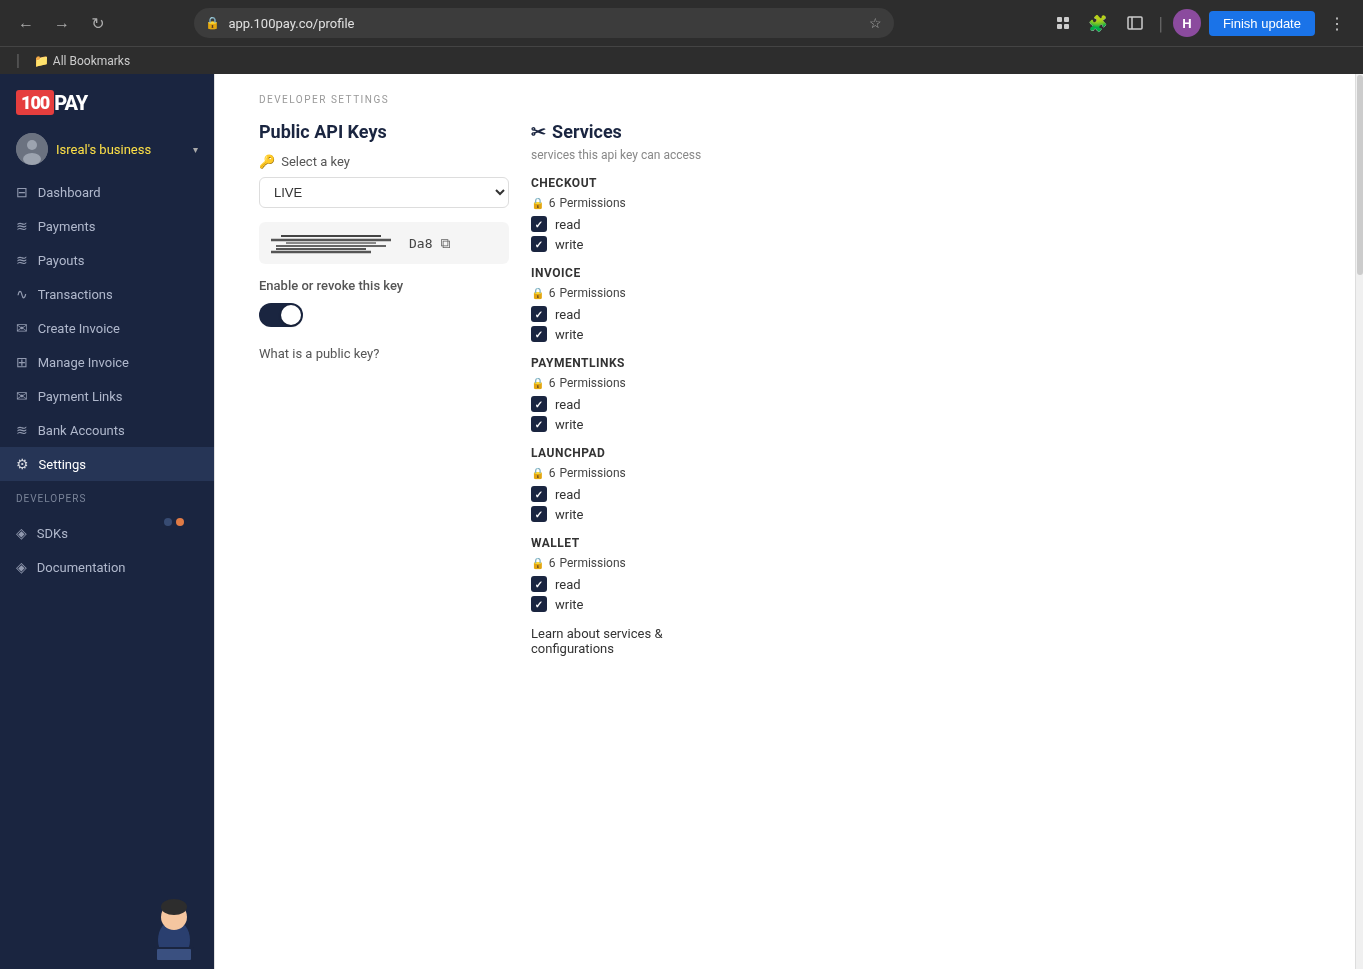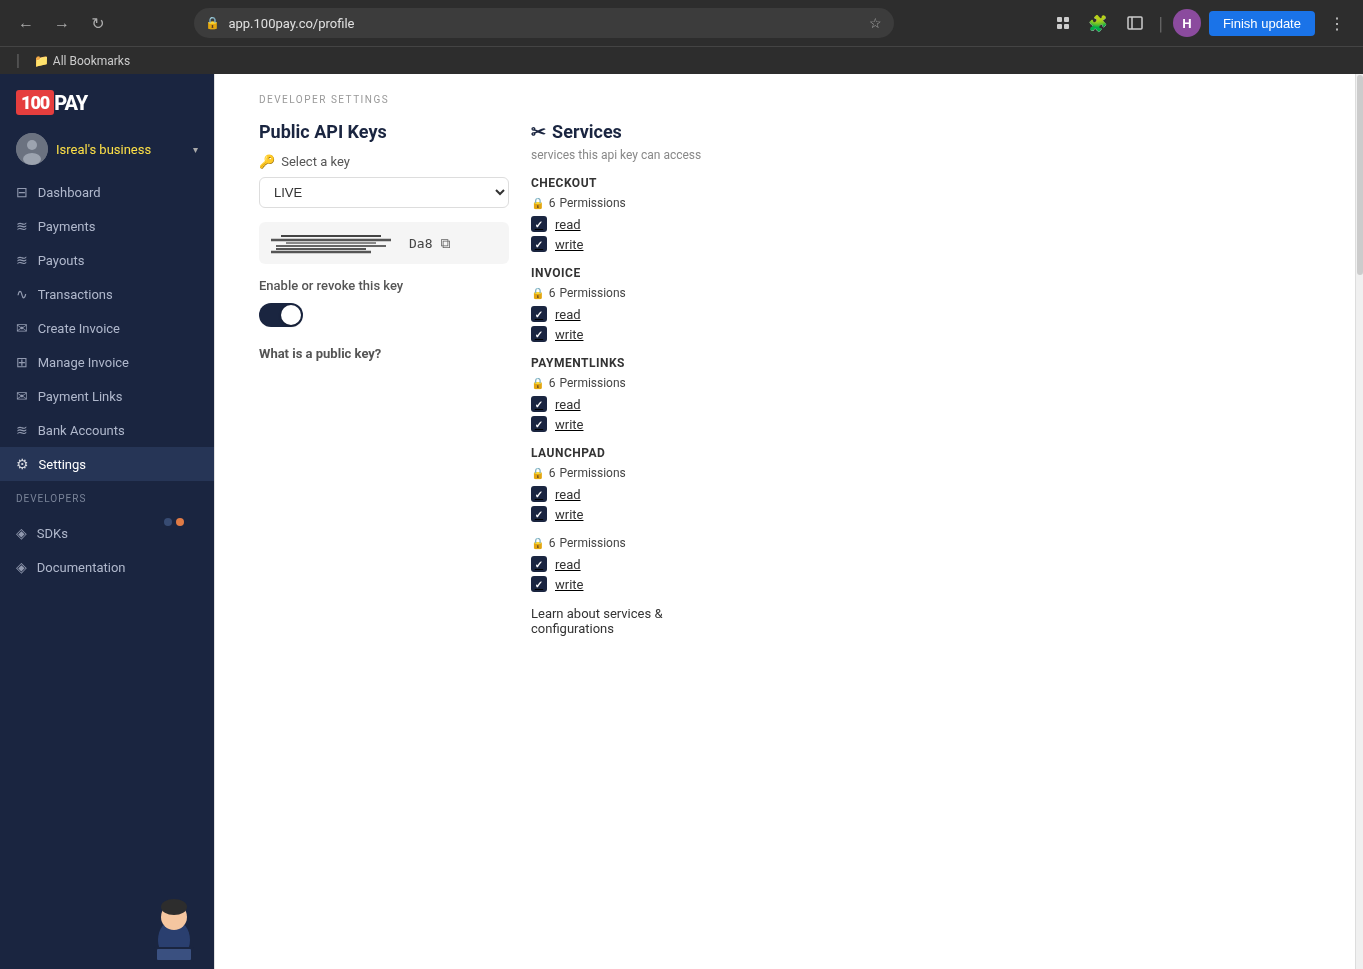--- a/index.html
+++ b/index.html
@@ -276,21 +276,20 @@
       position: absolute;
       top: 2px;
       right: 2px;
       box-shadow: 0 1px 3px rgba(0,0,0,0.3);
     }
 
     .what-is-link {
       font-size: 13px;
       color: #555;
       text-decoration: none;
-      font-weight: bold;
     }
 
     
     .services-title {
       font-size: 18px;
       font-weight: 700;
       color: #1a2540;
       margin-bottom: 6px;
       display: flex;
       align-items: center;
@@ -320,21 +319,20 @@
       color: #444;
       margin-bottom: 6px;
     }
     .lock-perm { font-size: 11px; color: #444; }
 
     .permission-row {
       display: flex;
       align-items: center;
       gap: 8px;
       margin-bottom: 4px;
-      text-decoration: underline;
     }
     .perm-checkbox {
       width: 16px; height: 16px;
       background: #1a2540;
       border-radius: 3px;
       display: flex;
       align-items: center;
       justify-content: center;
       flex-shrink: 0;
     }
@@ -612,20 +610,21 @@
               <div class="perm-checkbox"></div>
               <span class="perm-label">read</span>
             </div>
             <div class="permission-row">
               <div class="perm-checkbox"></div>
               <span class="perm-label">write</span>
             </div>
           </div>
 
           <div class="service-section">
+            <div class="service-name">WALLET</div>
             <div class="permissions-header">
               <span class="lock-perm">🔒</span>
               <span>6</span>
               <span>Permissions</span>
             </div>
             <div class="permission-row">
               <div class="perm-checkbox"></div>
               <span class="perm-label">read</span>
             </div>
             <div class="permission-row">

